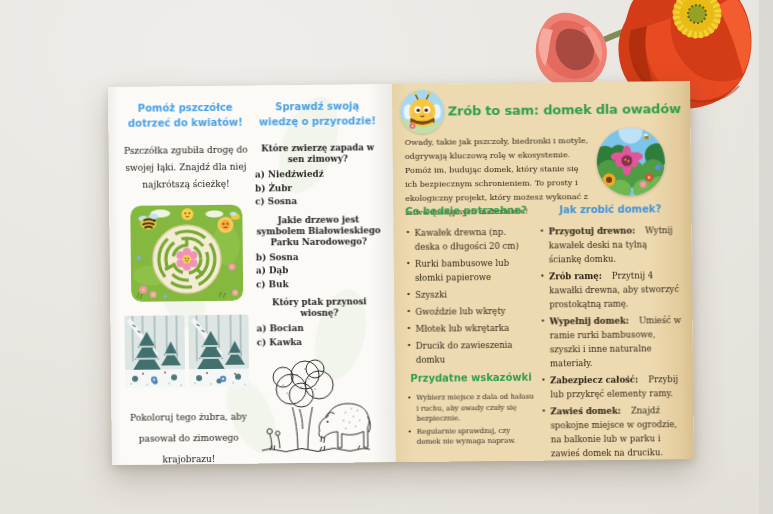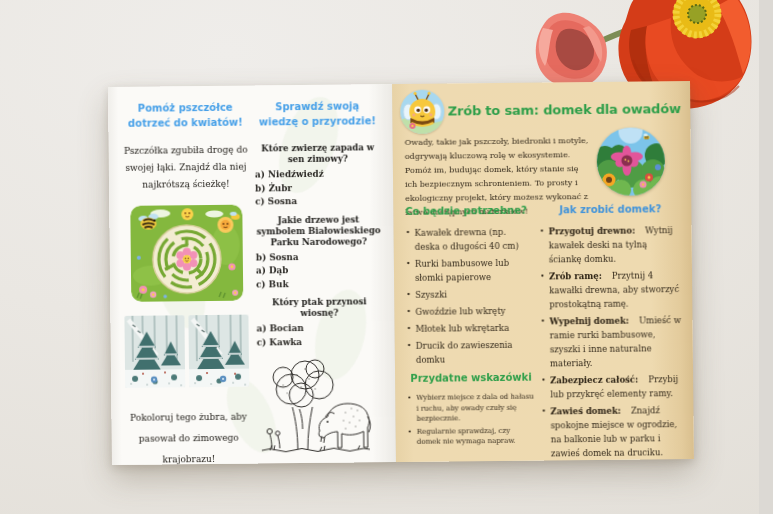--- a/index.html
+++ b/index.html
@@ -405,21 +405,21 @@
             <ellipse cx="50" cy="10" rx="3" ry="2" fill="#f3c93d"></ellipse>
             <path d="M48,9.5 l4,0 M48,11 l4,0" stroke="#3a2d12" stroke-width=".7"></path>
             <ellipse cx="49" cy="7.5" rx="2" ry="1.2" fill="#dff2fb"></ellipse>
           </g>
         </svg>
       </div>
 
       <div class="colA">
         <h3 class="h-green">Co będzie potrzebne?</h3>
         <ul class="blist">
-          <li><span>Kawałek drewna (np. deska o długości 40 cm)</span></li>
+          <li><span>Kawałek drewna (np. deska o długości 20 cm)</span></li>
           <li><span>Rurki bambusowe lub słomki papierowe</span></li>
           <li><span>Szyszki</span></li>
           <li><span>Gwoździe lub wkręty</span></li>
           <li><span>Młotek lub wkrętarka</span></li>
           <li><span>Drucik do zawieszenia domku</span></li>
         </ul>
         <h3 class="h-green tips-h">Przydatne wskazówki</h3>
         <ul class="blist tips">
           <li><span>Wybierz miejsce z dala od hałasu i ruchu, aby owady czuły się bezpiecznie.</span></li>
           <li><span>Regularnie sprawdzaj, czy domek nie wymaga napraw.</span></li>

